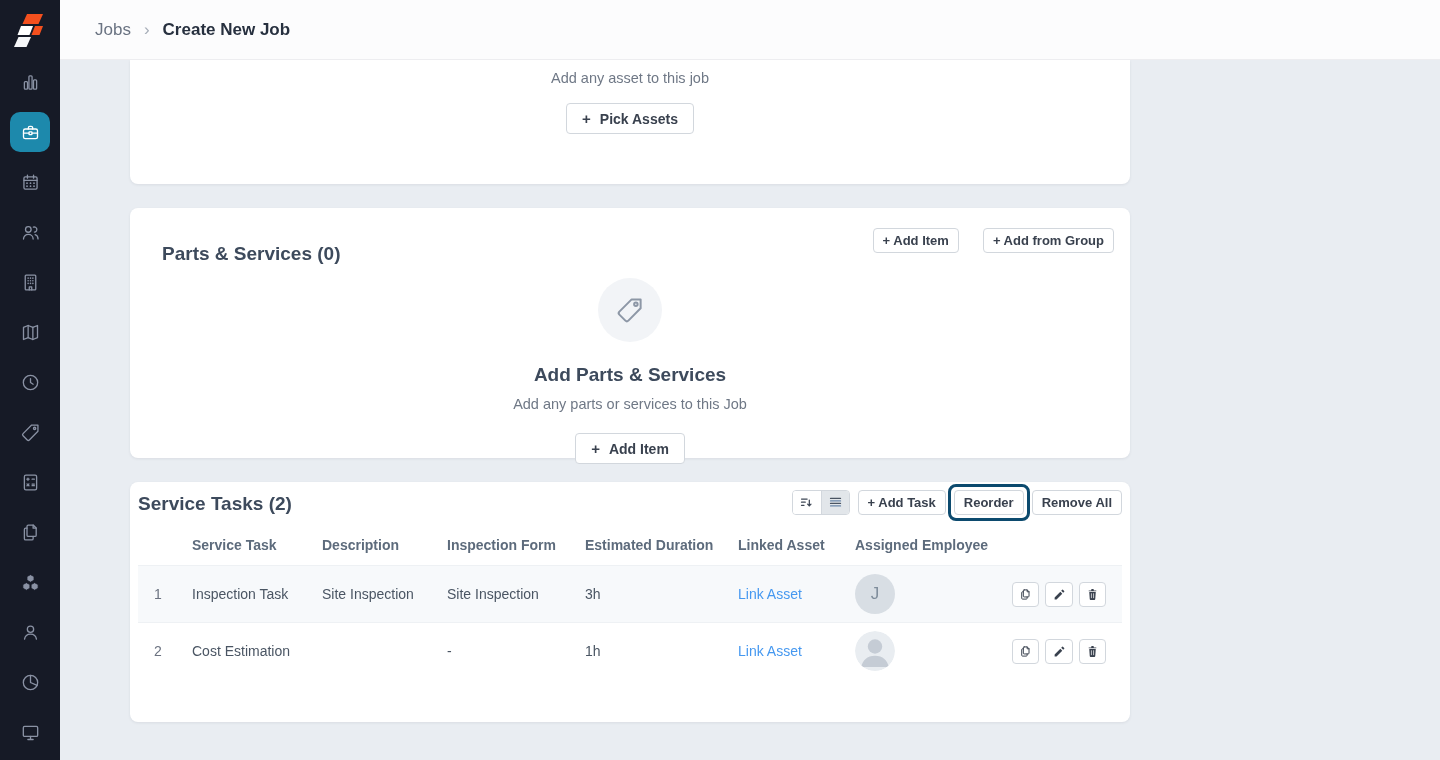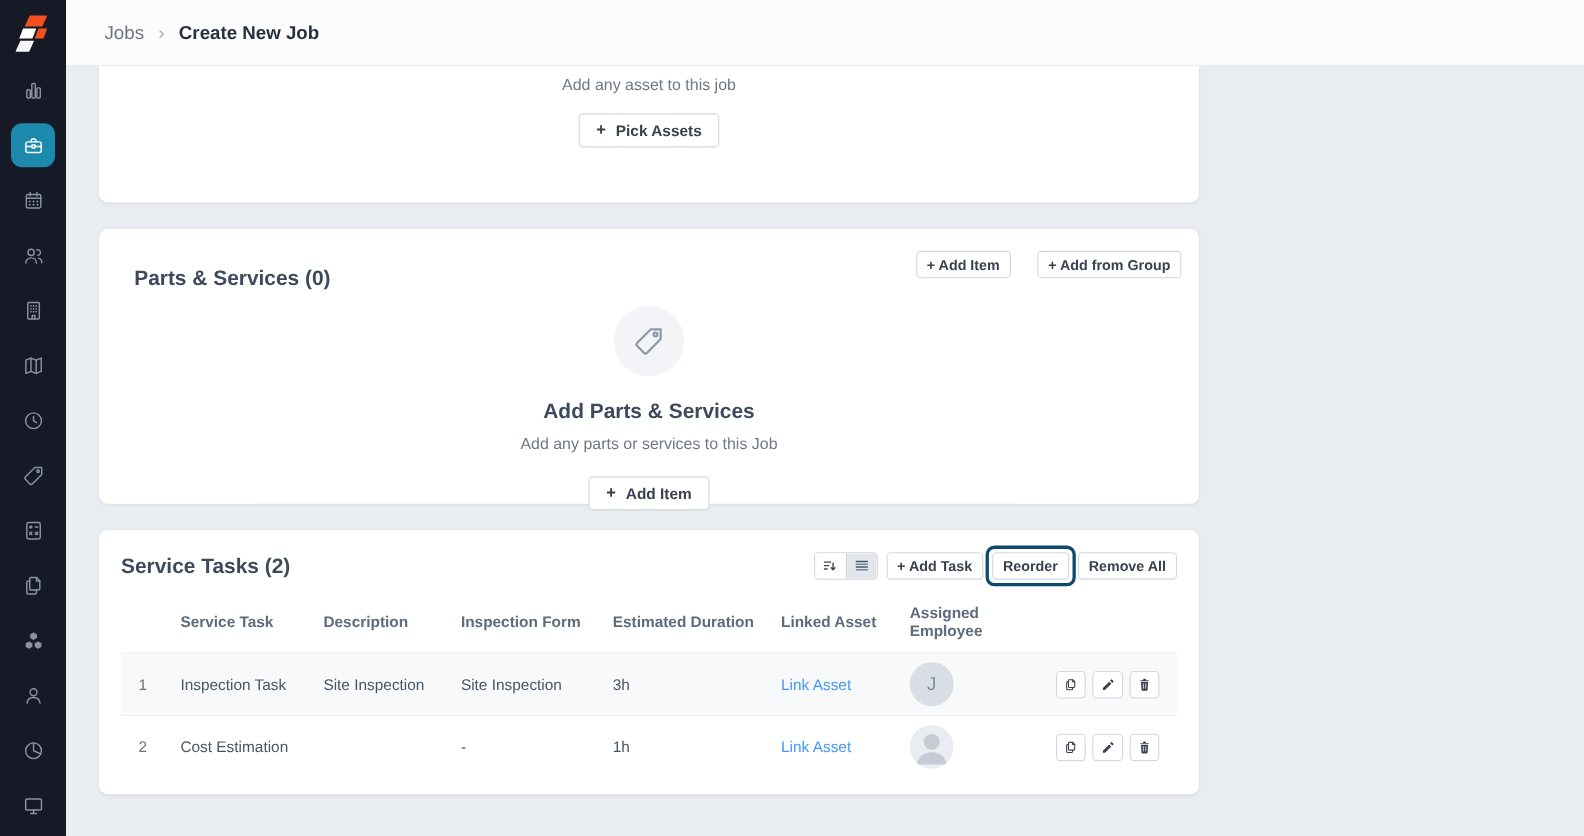--- a/index.html
+++ b/index.html
@@ -22,21 +22,21 @@
 
   
   .main { flex:1; display:flex; flex-direction:column; min-width:0; }
   .topbar { height:60px; flex-shrink:0; background:#fcfcfd; border-bottom:1px solid #ededf0; display:flex; align-items:center; padding-left:35px; }
   .breadcrumb { display:flex; align-items:center; font-size:17px; }
   .crumb-parent { color:#6a7382; cursor:pointer; }
   .crumb-sep { color:#a6adb8; margin:0 13px; font-size:17px; }
   .crumb-current { color:#27303f; font-weight:700; }
 
   .content { flex:1; padding-left:30px; overflow:hidden; }
-  .card { width:1000px; background:#ffffff; border-radius:8px; box-shadow:0 1px 3px rgba(25,35,55,0.08); }
+  .card { width:1000px; background:#ffffff; border-radius:8px; box-shadow:0 1px 3px rgba(25,35,55,0.08);margin-left:40px; }
 
   
   .card-assets { border-radius:0 0 8px 8px; height:124px; text-align:center; padding-top:10px; }
   .muted { font-size:14.5px; color:#6f7886; }
   .card-assets .btn-lg { margin-top:17px; }
 
   
   .btn { display:inline-flex; align-items:center; justify-content:center; gap:9px;
          background:#fff; border:1px solid #d2d7dd; border-radius:4px; color:#39414e;
          font-family:inherit; cursor:pointer; }
@@ -48,21 +48,21 @@
   .card-parts { margin-top:24px; height:250px; padding:32px; position:relative; }
   .card-title { font-size:19px; font-weight:700; color:#3d4a5c; margin:3px 0 0; }
   .head-actions { position:absolute; top:20px; right:16px; display:flex; gap:24px;justify-content:flex-end; }
   .parts-empty { text-align:center; }
   .tag-circle { width:64px; height:64px; border-radius:50%; background:#f2f4f7; margin:13px auto 0; display:flex; align-items:center; justify-content:center; color:#8d97a6; }
   .empty-title { font-size:19px; font-weight:700; color:#3d4a5c; margin-top:22px; }
   .empty-hint { margin-top:10px; }
   .parts-empty .btn-lg { margin-top:21px; }
 
   
-  .card-tasks { margin-top:24px; height:240px; padding:20px; }
+  .card-tasks { margin-top:24px; height:240px; padding:8px; }
   .tasks-head { display:flex; align-items:center; }
   .tasks-controls { margin-left:auto; display:flex; align-items:center; gap:8px; }
   .segmented { display:flex; border:1px solid #d2d7dd; border-radius:4px; overflow:hidden; height:25px; background:#fff; }
   .seg-btn { width:28px; border:none; background:#fff; display:flex; align-items:center; justify-content:center; cursor:pointer; color:#3d4654; padding:0; }
   .seg-btn + .seg-btn { border-left:1px solid #d2d7dd; }
   .seg-btn.active { background:#e2e6ea; color:#46515f; }
   .seg-btn svg { width:15px; height:15px; }
   .annotation-box { display:inline-flex; border:3px solid #0c4a6e; border-radius:8px; padding:3px; margin:-6px; }
 
   .table { margin-top:17px; }

